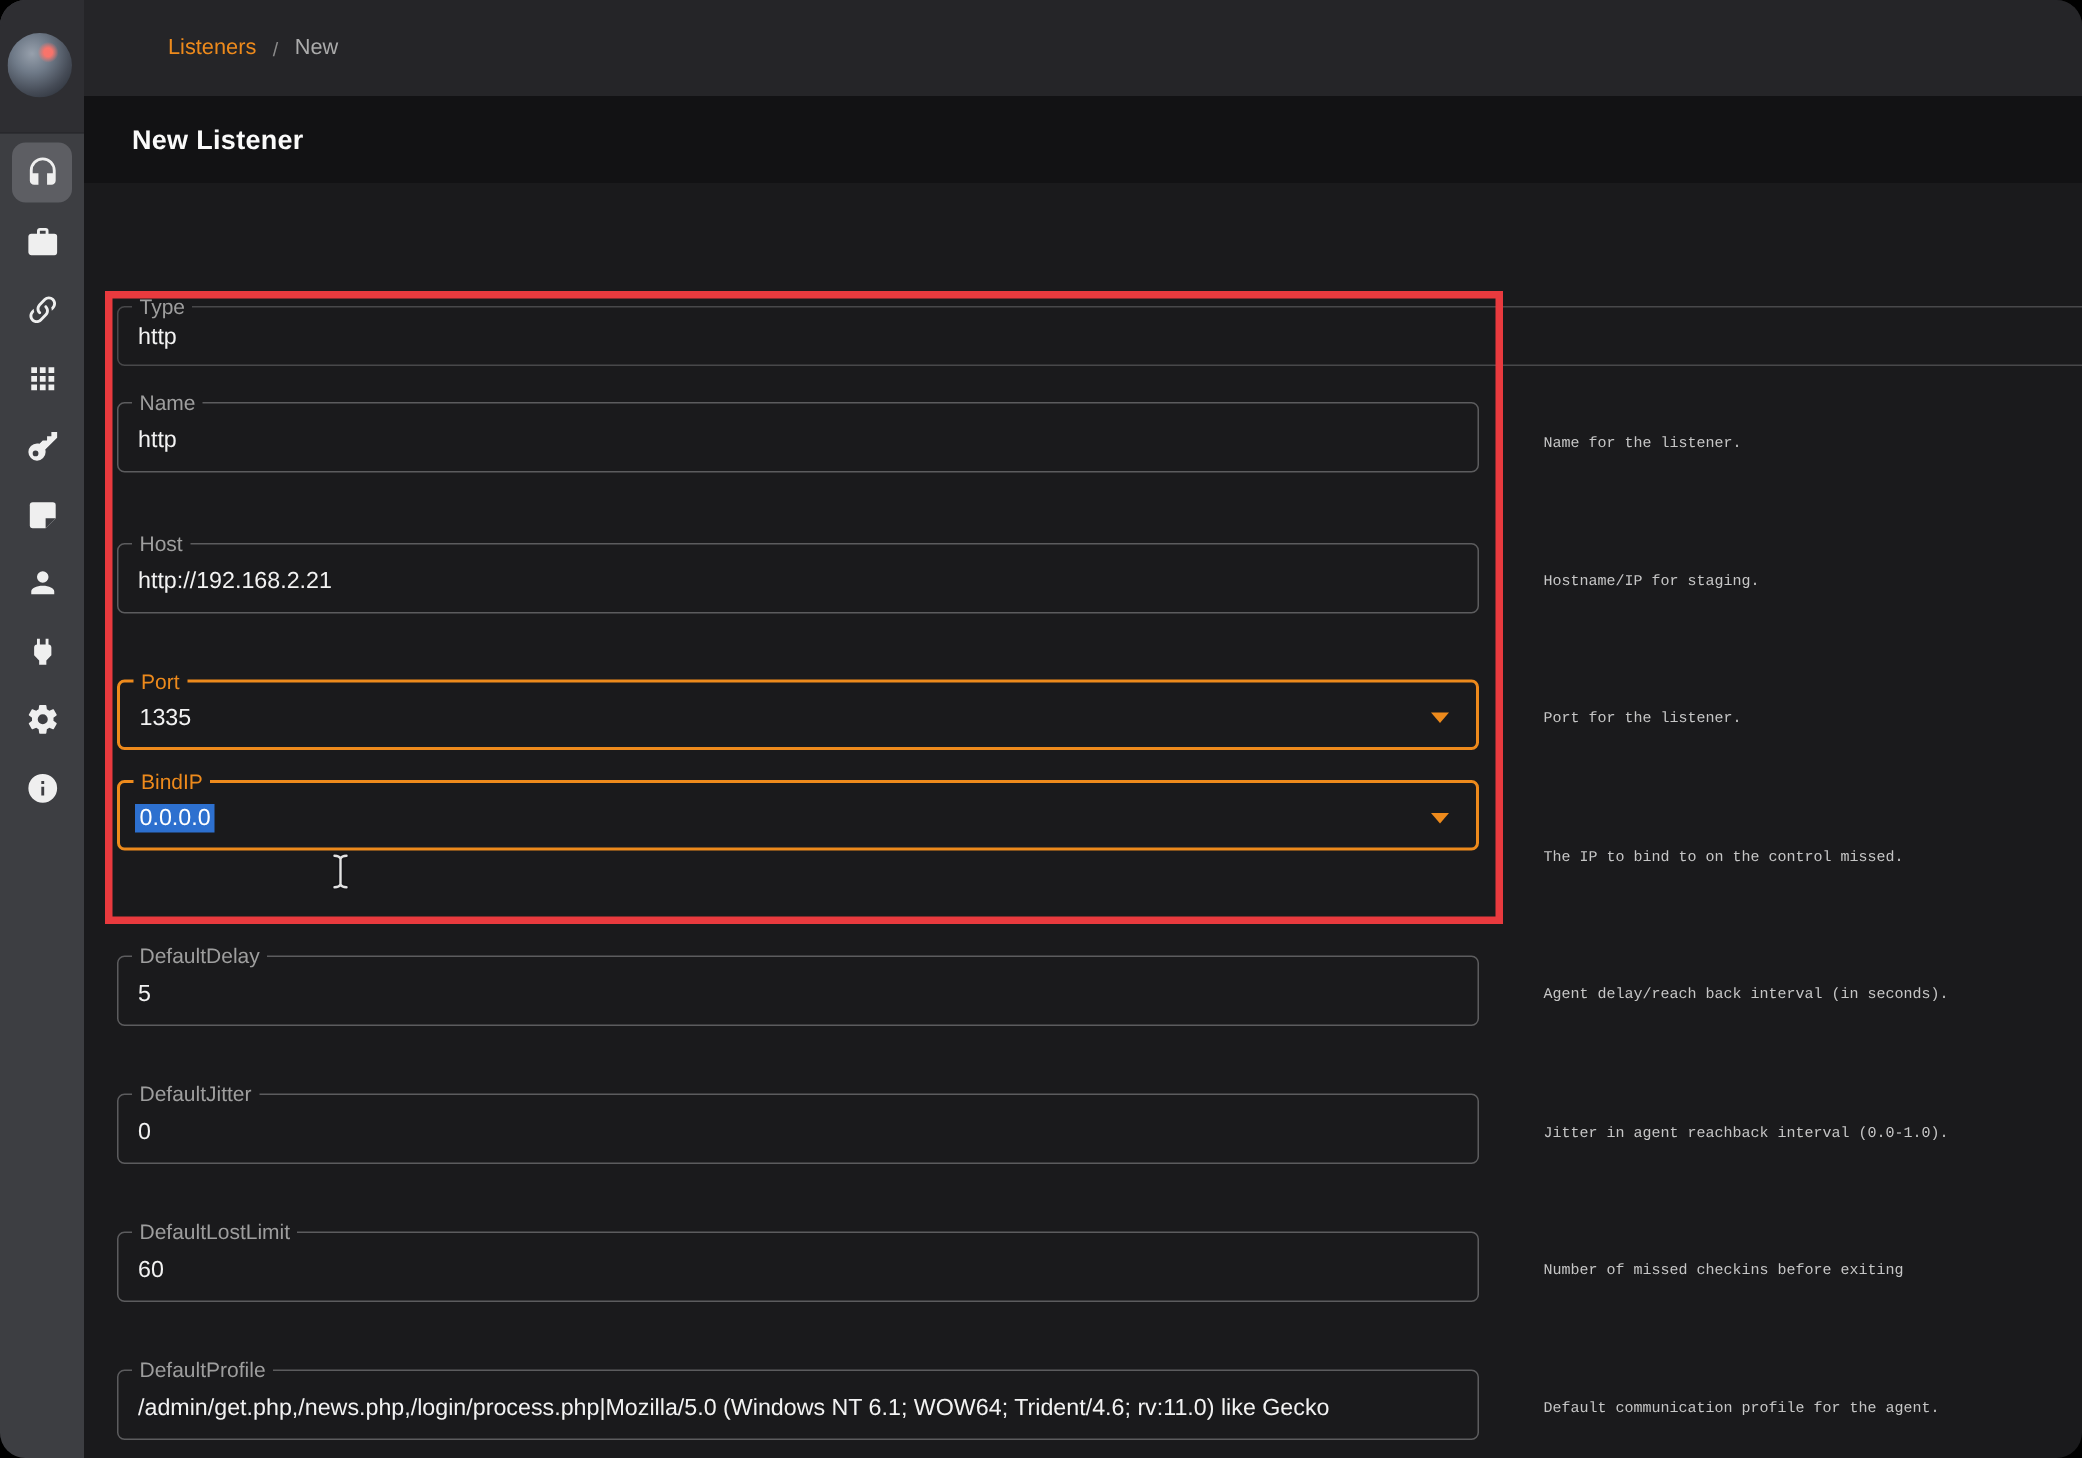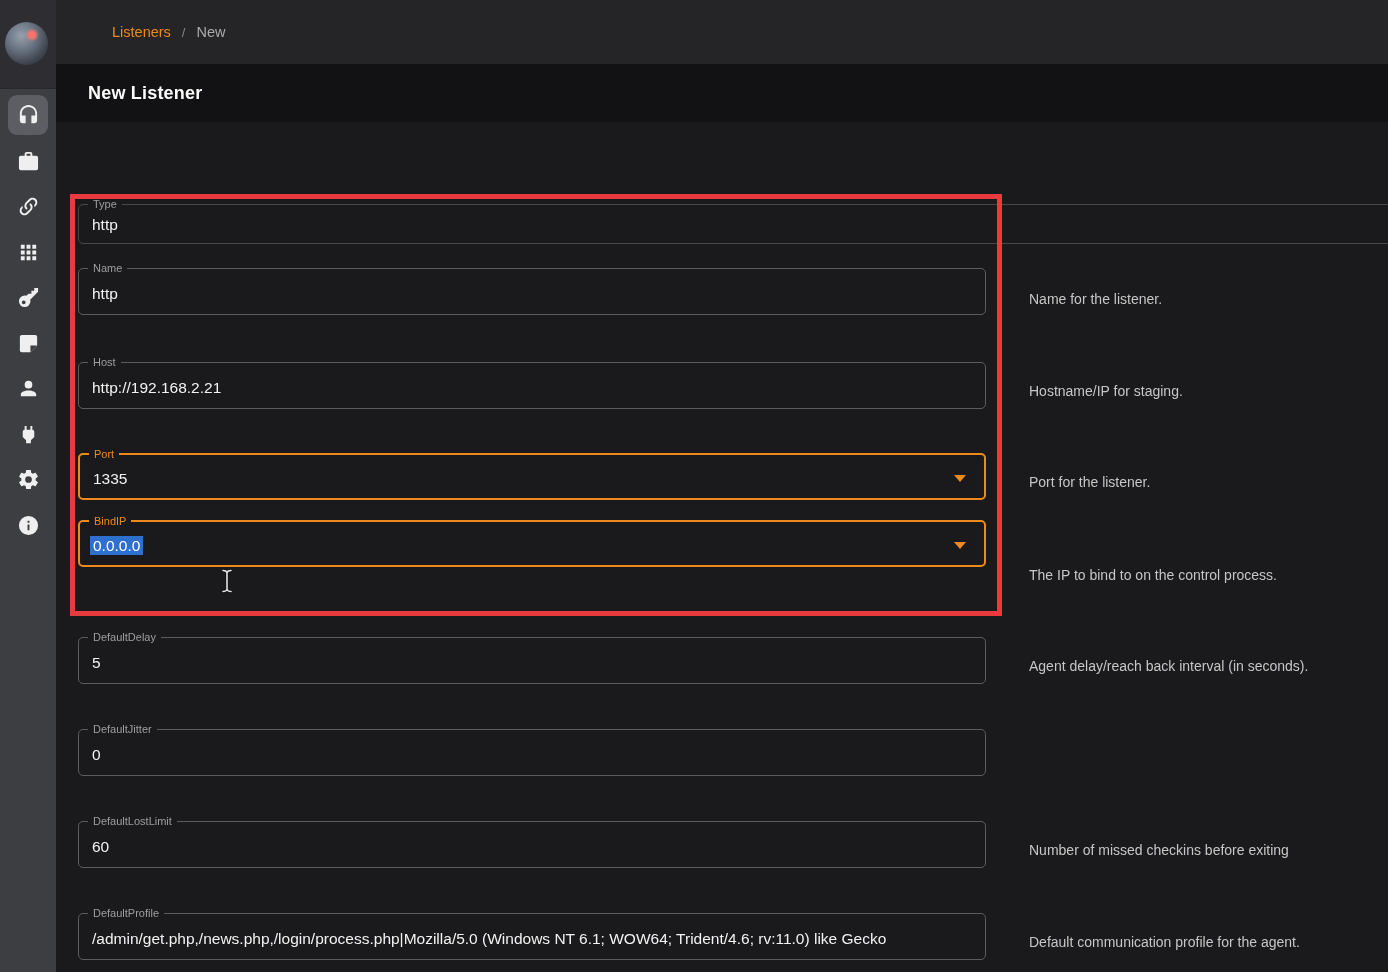--- a/index.html
+++ b/index.html
@@ -1,17 +1,17 @@
 <!DOCTYPE html>
 <html style="--accent-orange: #ed8a1c; --annotation-red: #e93a3e; --selection-blue: #2d70cf; --sidebar-bg: #3d3e42; --topbar-bg: #252528; --titlebar-bg: #121214; --content-bg: #1a1a1c; --panel-bg: #232325; --field-border: #5c5c5e; --label-gray: #9e9e9e; --value-white: #f2f2f2; --description-gray: #c6c6c6;"><head>
 <meta charset="utf-8">
 <style>
   html,body{margin:0;padding:0;background:#000;}
   .screen{position:relative;width:1388px;height:972px;overflow:hidden;
-    background:var(--content-bg,#1a1a1c);font-family:"Liberation Sans",sans-serif;
+    background:var(--content-bg,#1a1a1c);font-family:"Liberation Sans",sans-serif;border-radius:17px;
     -webkit-font-smoothing:antialiased;}
 
   
   .topbar{position:absolute;left:56px;top:0;right:0;height:64px;background:var(--topbar-bg,#252528);}
   .breadcrumb{position:absolute;left:56px;top:0;height:64px;display:flex;align-items:center;gap:11px;font-size:14.5px;}
   .crumb-section{color:var(--accent-orange,#ed8a1c);}
   .crumb-sep{color:#8a8a8a;font-size:13px;}
   .crumb-page{color:#ababab;}
 
   
@@ -38,33 +38,33 @@
     background:var(--panel-bg,#232325);border-radius:4px 0 0 4px;}
   .author-text{position:absolute;left:29px;top:0;height:52px;display:flex;align-items:center;
     color:#e3e3e3;font-size:14.5px;}
 
   
   .field{position:absolute;left:78px;width:908px;height:47px;
     border:1px solid var(--field-border,#5c5c5e);border-radius:5px;box-sizing:border-box;}
   .field.full{width:auto;right:-10px;height:40px;border-color:#48484a;}
   .field.hl{border:2px solid var(--accent-orange,#ed8a1c);padding-left:42px;}
   .f-label{position:absolute;top:-8px;left:9px;padding:0 5px;background:var(--content-bg,#1a1a1c);
-    font-size:11px;line-height:15px;color:var(--label-gray,#9e9e9e);white-space:nowrap;}
+    font-size:14px;line-height:15px;color:var(--label-gray,#9e9e9e);white-space:nowrap;}
   .hl .f-label{color:var(--accent-orange,#ed8a1c);}
   .f-value{position:absolute;left:13px;top:16px;font-size:15.5px;color:var(--value-white,#f2f2f2);white-space:nowrap;}
   .full .f-value{top:11px;}
   .hl .f-value{top:15px;}
   .sel{background:var(--selection-blue,#2d70cf);color:#fff;padding:1px 3px;margin-left:-3px;}
   .dd-arrow{position:absolute;right:18px;top:20px;width:0;height:0;
     border-left:6px solid transparent;border-right:6px solid transparent;
     border-top:7px solid var(--accent-orange,#ed8a1c);}
   .f0{top:204px}.f1{top:268px}.f2{top:362px}.f3{top:453px}.f4{top:520px}
   .f5{top:637px}.f6{top:729px}.f7{top:821px}.f8{top:913px}
 
-  .desc{position:absolute;left:1029px;width:352px;font-size:14px;color:var(--description-gray,#c6c6c6);}
+  .desc{position:absolute;left:1029px;width:352px;font-size:10px;color:var(--description-gray,#c6c6c6);font-family:Liberation Mono, monospace;}
   .d1{top:291px}.d2{top:383px}.d3{top:474px}.d4{top:567px}
   .d5{top:658px}.d6{top:751px}.d7{top:842px}.d8{top:934px}
 
   
   .annotation-rect{position:absolute;left:70px;top:194px;width:932px;height:422px;
     border:5px solid var(--annotation-red,#e93a3e);box-sizing:border-box;pointer-events:none;z-index:10;}
 
   .cursor{position:absolute;left:220px;top:568px;z-index:20;pointer-events:none;}
 </style>
 </head>
@@ -167,32 +167,33 @@
     <span class="f-value">1335</span>
     <span class="dd-arrow"></span>
   </div>
   <div class="desc d3">Port for the listener.</div>
 
   <div class="field hl f4">
     <span class="f-label">BindIP</span>
     <span class="f-value"><span class="sel">0.0.0.0</span></span>
     <span class="dd-arrow"></span>
   </div>
-  <div class="desc d4">The IP to bind to on the control process.</div>
+  <div class="desc d4">The IP to bind to on the control missed.</div>
 
   <div class="field f5">
     <span class="f-label">DefaultDelay</span>
     <span class="f-value">5</span>
   </div>
   <div class="desc d5">Agent delay/reach back interval (in seconds).</div>
 
   <div class="field f6">
     <span class="f-label">DefaultJitter</span>
     <span class="f-value">0</span>
   </div>
+  <div class="desc d6">Jitter in agent reachback interval (0.0-1.0).</div>
 
   <div class="field f7">
     <span class="f-label">DefaultLostLimit</span>
     <span class="f-value">60</span>
   </div>
   <div class="desc d7">Number of missed checkins before exiting</div>
 
   <div class="field f8">
     <span class="f-label">DefaultProfile</span>
     <span class="f-value">/admin/get.php,/news.php,/login/process.php|Mozilla/5.0 (Windows NT 6.1; WOW64; Trident/4.6; rv:11.0) like Gecko</span>

